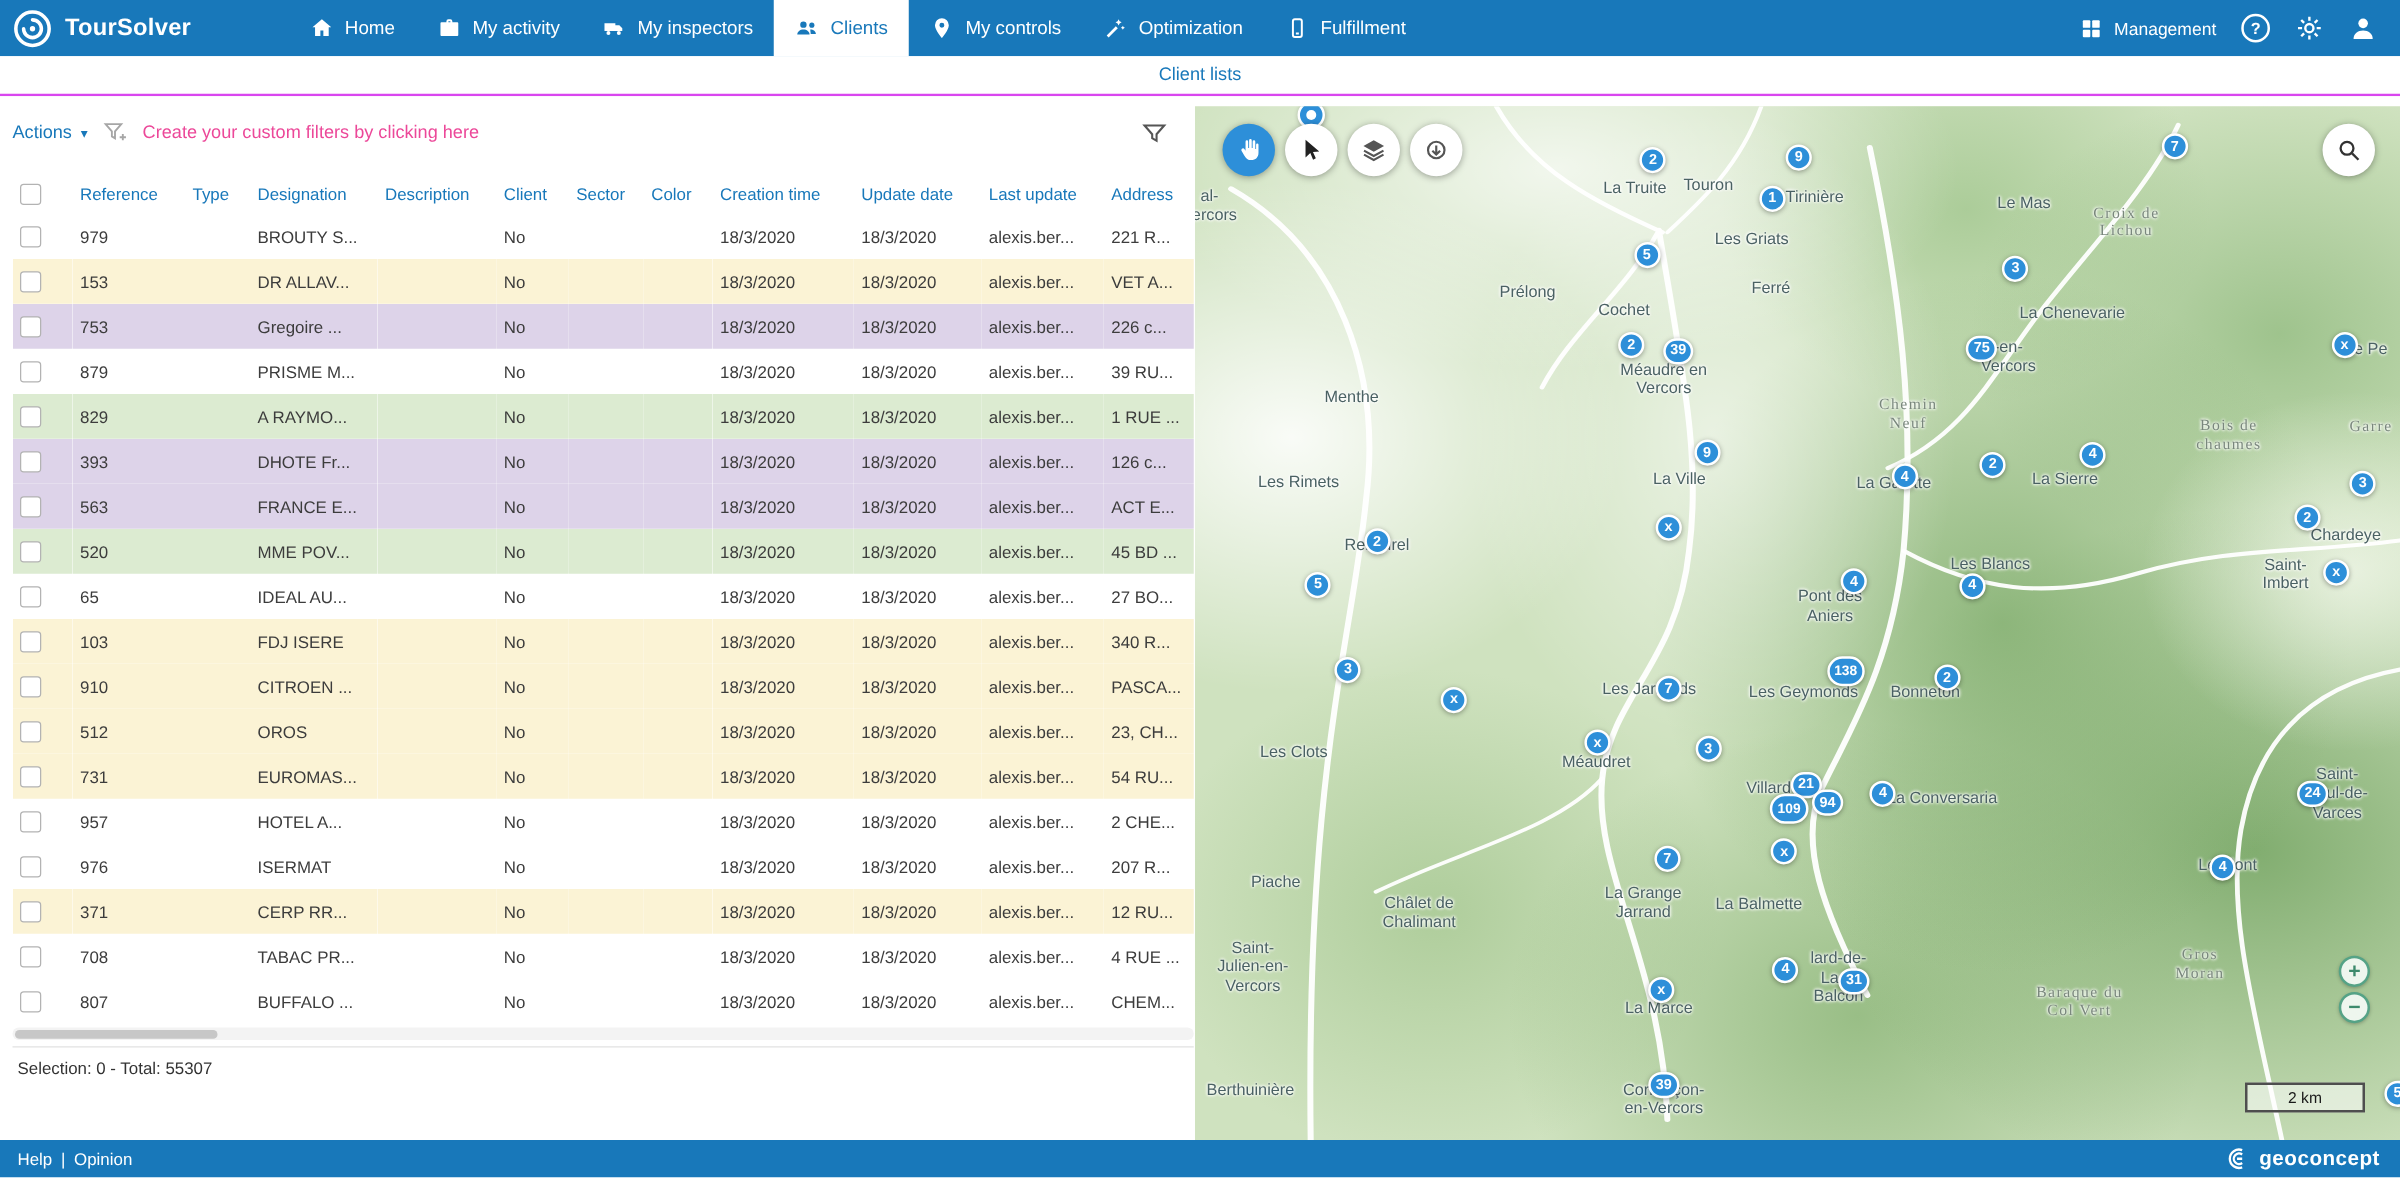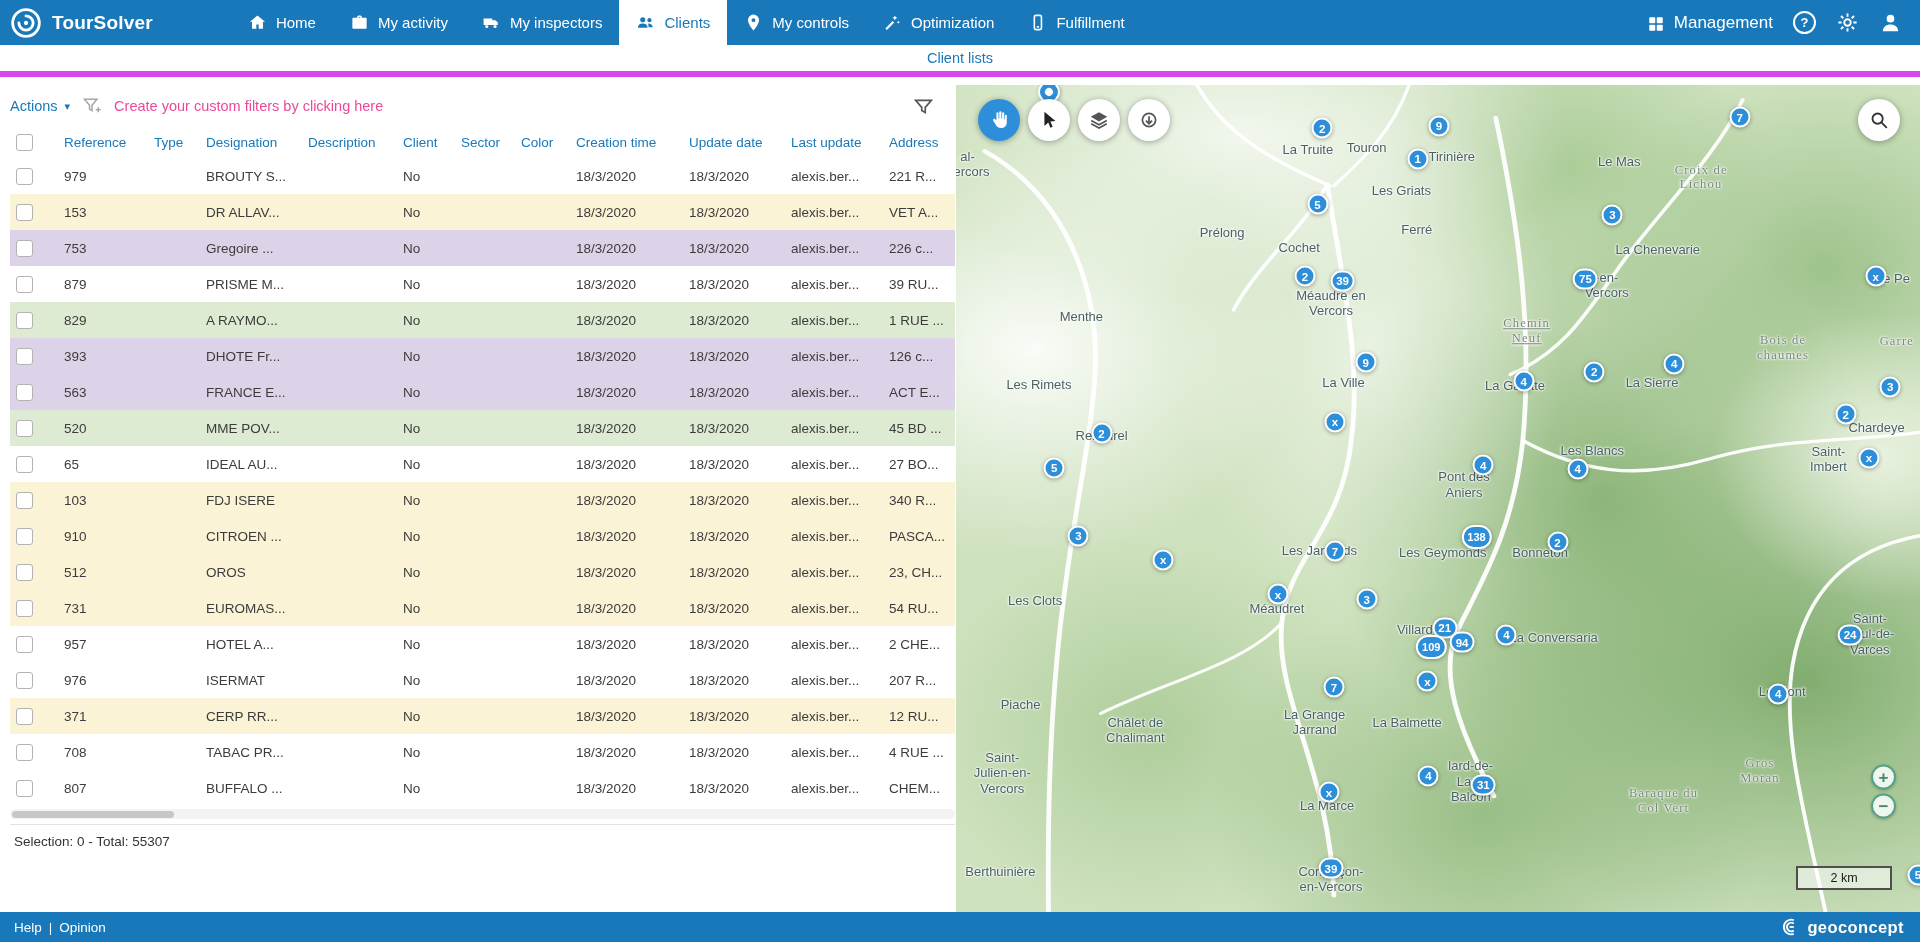--- a/index.html
+++ b/index.html
@@ -10,47 +10,47 @@
   .topbar { height:45px; background:#1878BA; display:flex; align-items:stretch; color:#fff; }
   .brand { display:flex; align-items:center; gap:10px; padding:0 20px 0 10px; }
   .brand svg { width:32px; height:32px; }
   .brand-title { font-size:19px; font-weight:bold; letter-spacing:.2px; }
   .mainnav { display:flex; align-items:stretch; margin-left:58px; }
   .nav-item { display:flex; align-items:center; gap:9px; padding:0 17px; font-size:15px; cursor:pointer; white-space:nowrap; }
   .nav-item .nav-ic { display:flex; }
   .nav-item svg { width:19px; height:19px; }
   .nav-item.active { background:#fff; color:#1878BA; }
   .topbar-right { margin-left:auto; display:flex; align-items:center; gap:20px; padding-right:18px; }
-  .management { display:flex; align-items:flex-end; gap:9px; font-size:17px; cursor:pointer; }
+  .management { display:flex; align-items:center; gap:9px; font-size:14px; cursor:pointer; }
   .management svg { width:18px; height:18px; }
   .help-circle { width:23px; height:23px; border:2px solid #fff; border-radius:50%; display:flex;
                  align-items:center; justify-content:center; font-size:13px; font-weight:bold; cursor:pointer; }
   .tb-ic { display:flex; cursor:pointer; }
   .tb-ic svg { width:23px; height:23px; }
 
   
   .subnav { height:32px; background:#fff; display:flex; align-items:center; justify-content:center;
-            border-bottom:6px solid #d946ef; }
+            border-bottom:2px solid #d946ef; }
   .subnav-link { color:#1878BA; font-size:14.5px; cursor:pointer; }
 
   
   .content { display:flex; height:835px; padding-top:8px; background:#fff; }
   .left-panel { width:948px; padding-left:10px; display:flex; flex-direction:column; }
 
   
   .lp-toolbar { height:42px; display:flex; align-items:center; gap:12px; padding-right:14px; }
   .actions { color:#1878BA; font-size:14.5px; display:flex; align-items:center; gap:7px; cursor:pointer; }
   .caret { font-size:11px; }
   .funnel-sm svg { width:20px; height:20px; display:block; }
   .filter-placeholder { color:#ec4899; font-size:14.5px; cursor:pointer; }
   .filter-right { margin-left:auto; cursor:pointer; }
   .filter-right svg { width:21px; height:21px; display:block; }
 
   
-  .table-wrap { width:945px; overflow:hidden; }
+  .table-wrap { width:945px; overflow:hidden;margin-top:13px; }
   table.clients { border-collapse:collapse; table-layout:fixed; width:962px; font-size:13.5px; color:#3c3c3c; }
   table.clients th { color:#1878BA; font-weight:normal; text-align:left; padding:7px 4px 7px 6px;
                      font-size:13.5px; white-space:nowrap; overflow:hidden; cursor:pointer; }
   table.clients td { height:36px; padding:0 4px 0 6px; white-space:nowrap; overflow:hidden; }
   .c-check { width:48px; }
   .c-ref { width:90px; } .c-type { width:52px; } .c-desig { width:102px; } .c-descr { width:95px; }
   .c-client { width:58px; } .c-sector { width:60px; } .c-color { width:55px; }
   .c-ct { width:113px; } .c-ud { width:102px; } .c-lu { width:98px; } .c-addr { width:89px; }
   td.c-check, th.c-check { padding-left:12px; }
   .cb { width:17px; height:17px; border:1.5px solid #b3b3b3; border-radius:3px; background:#fff;
@@ -593,21 +593,21 @@
         <div class="map-label" style="left: 35.6%; top: 19.7%;">
           <div>Cochet</div>
         </div>
         <div class="map-label" style="left: 38.9%; top: 26.3%;">
           <div>Méaudre en</div>
           <div>Vercors</div>
         </div>
         <div class="map-label" style="left: 13%; top: 28%;">
           <div>Menthe</div>
         </div>
-        <div class="map-label area" style="left: 59.2%; top: 29.8%; text-decoration: underline;">
+        <div class="map-label area" style="left: 59.2%; top: 29.8%;">
           <div>Chemin</div>
           <div>Neuf</div>
         </div>
         <div class="map-label" style="left: 67.5%; top: 24.2%;">
           <div>-en-</div>
           <div>Vercors</div>
         </div>
         <div class="map-label" style="left: 97.2%; top: 23.5%;">
           <div>Le Pe</div>
         </div>

